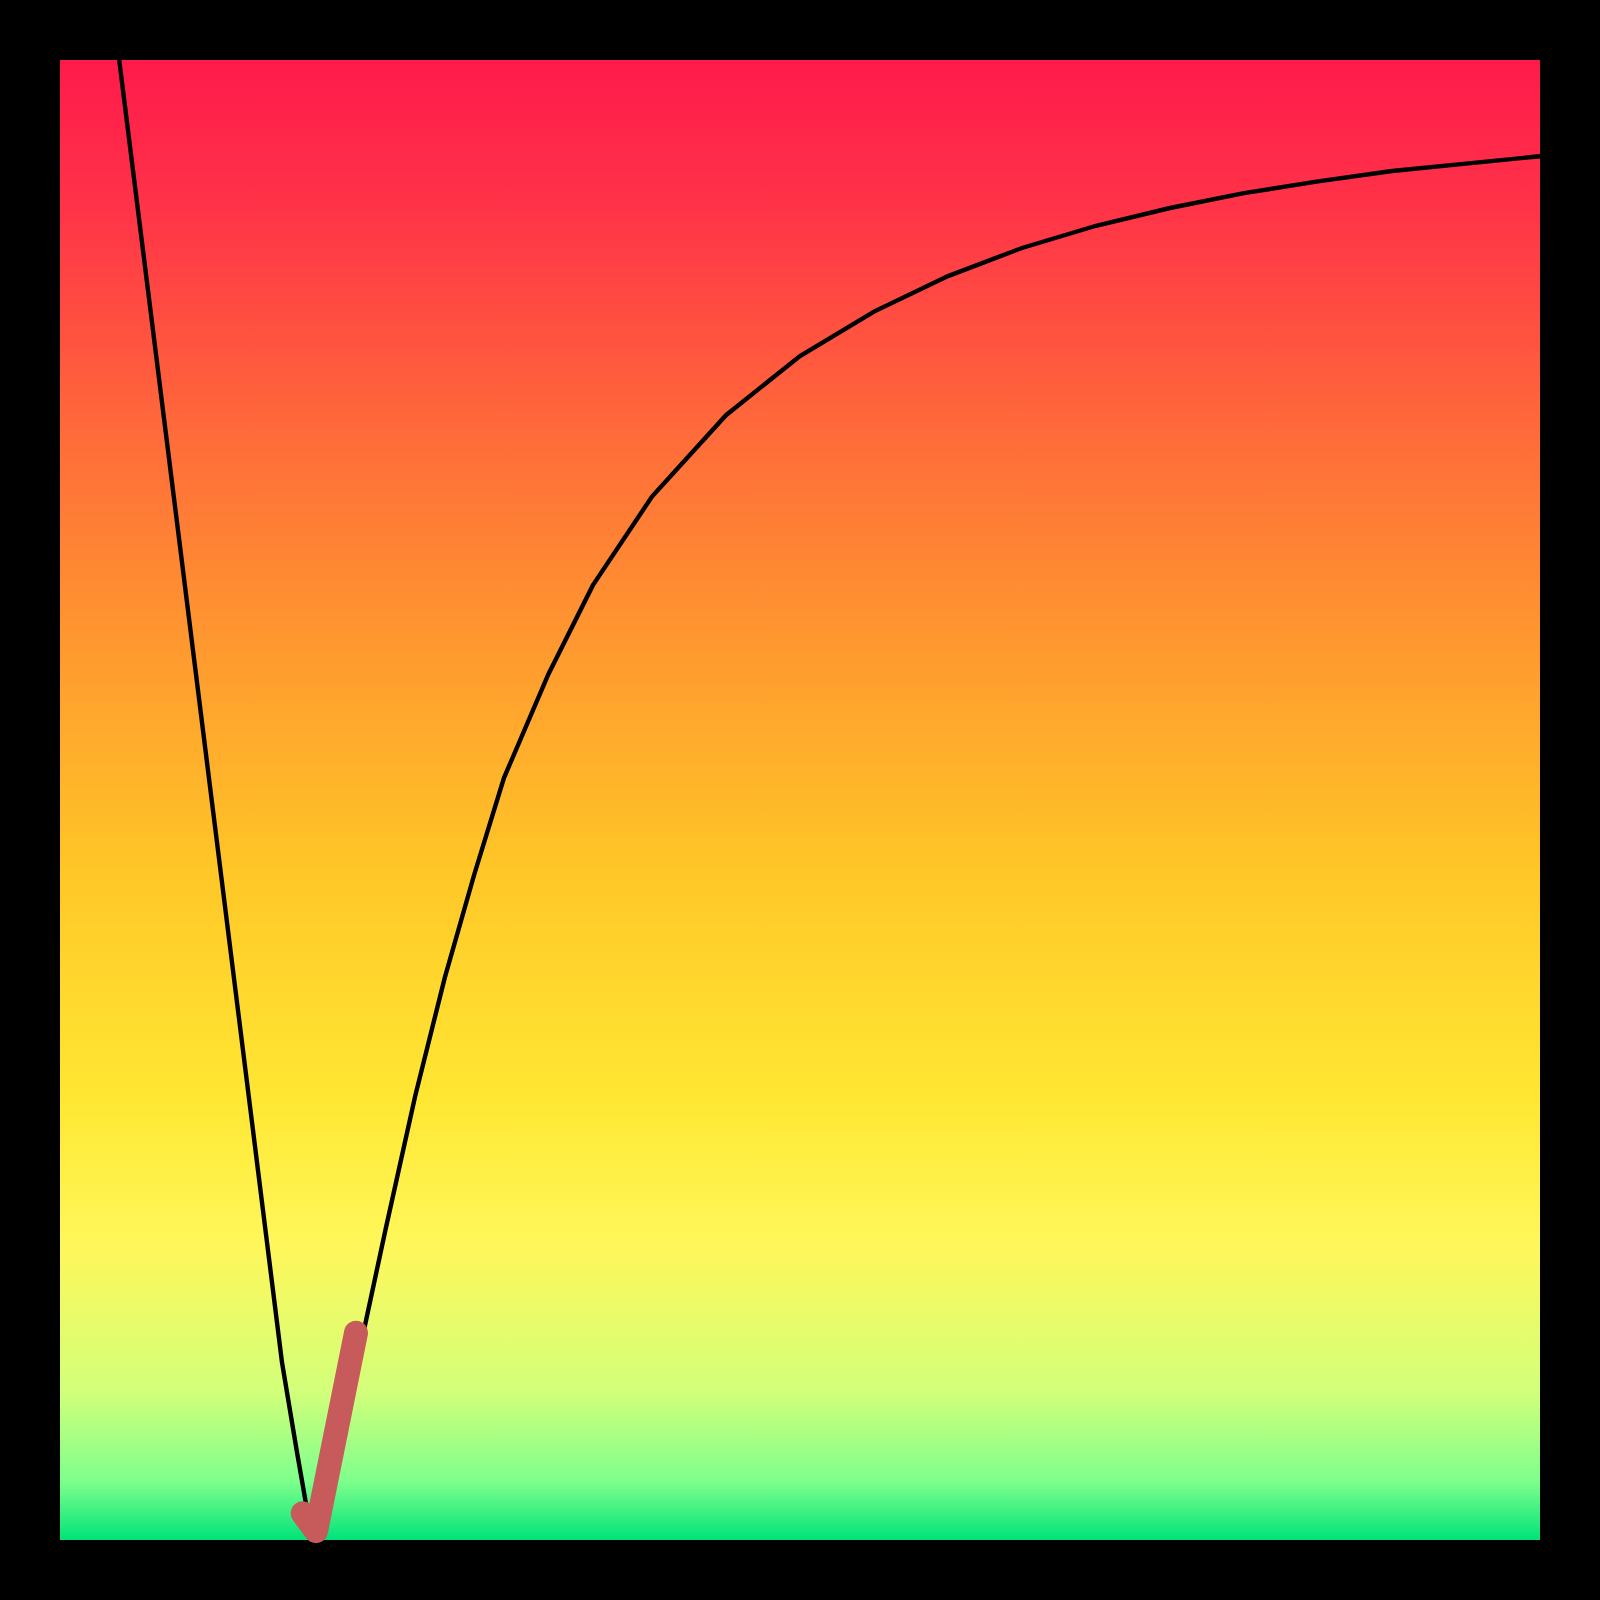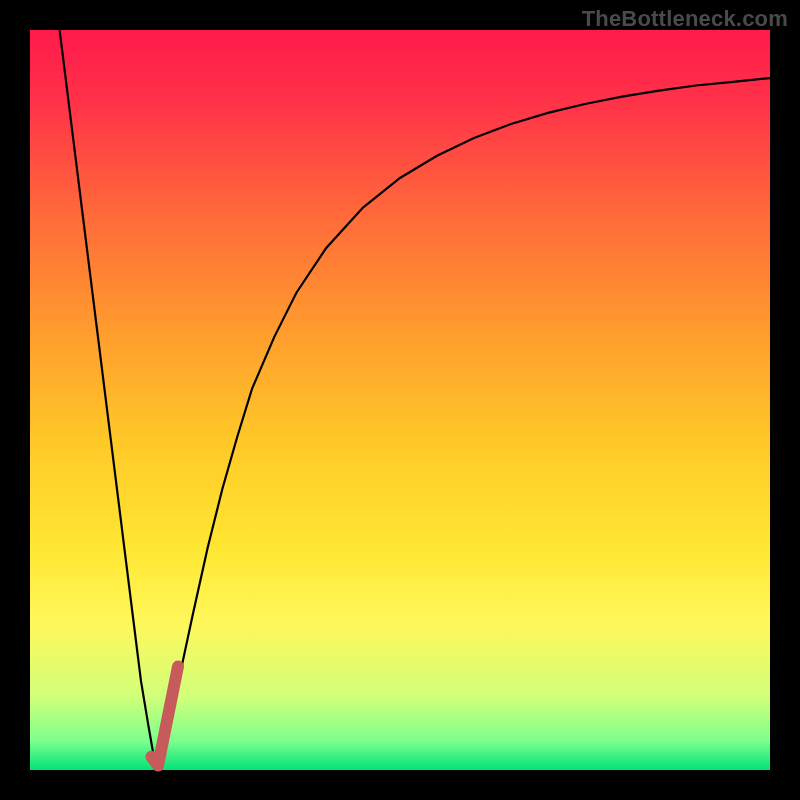--- a/index.html
+++ b/index.html
@@ -32,21 +32,20 @@
   svg {
     position: absolute;
     top: 0;
     left: 0;
   }
 </style>
 </head>
 <body>
 
 <div class="frame">
-  <div class="watermark">TheBottleneck.com</div>
 
   <svg width="800" height="800" viewBox="0 0 800 800">
     <defs>
       <linearGradient id="bg-grad" x1="0" y1="0" x2="0" y2="1">
           <stop offset="0%" stop-color="#ff1a4b"></stop>
           <stop offset="10%" stop-color="#ff3348"></stop>
           <stop offset="25%" stop-color="#ff6a3a"></stop>
           <stop offset="40%" stop-color="#ff9a2f"></stop>
           <stop offset="55.00000000000001%" stop-color="#ffc727"></stop>
           <stop offset="70%" stop-color="#ffe733"></stop>

